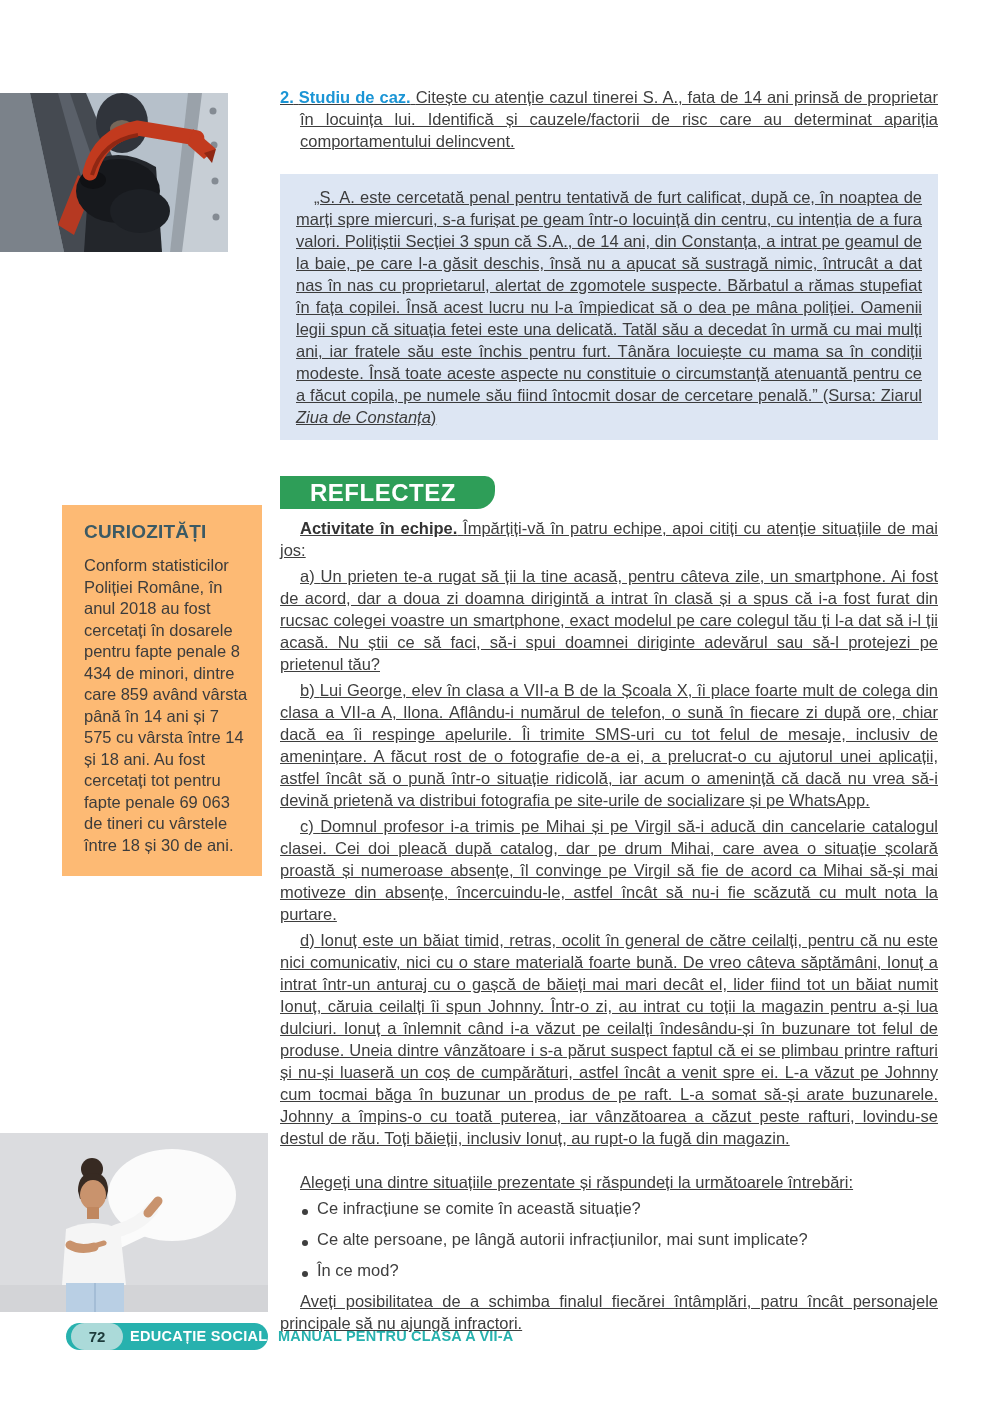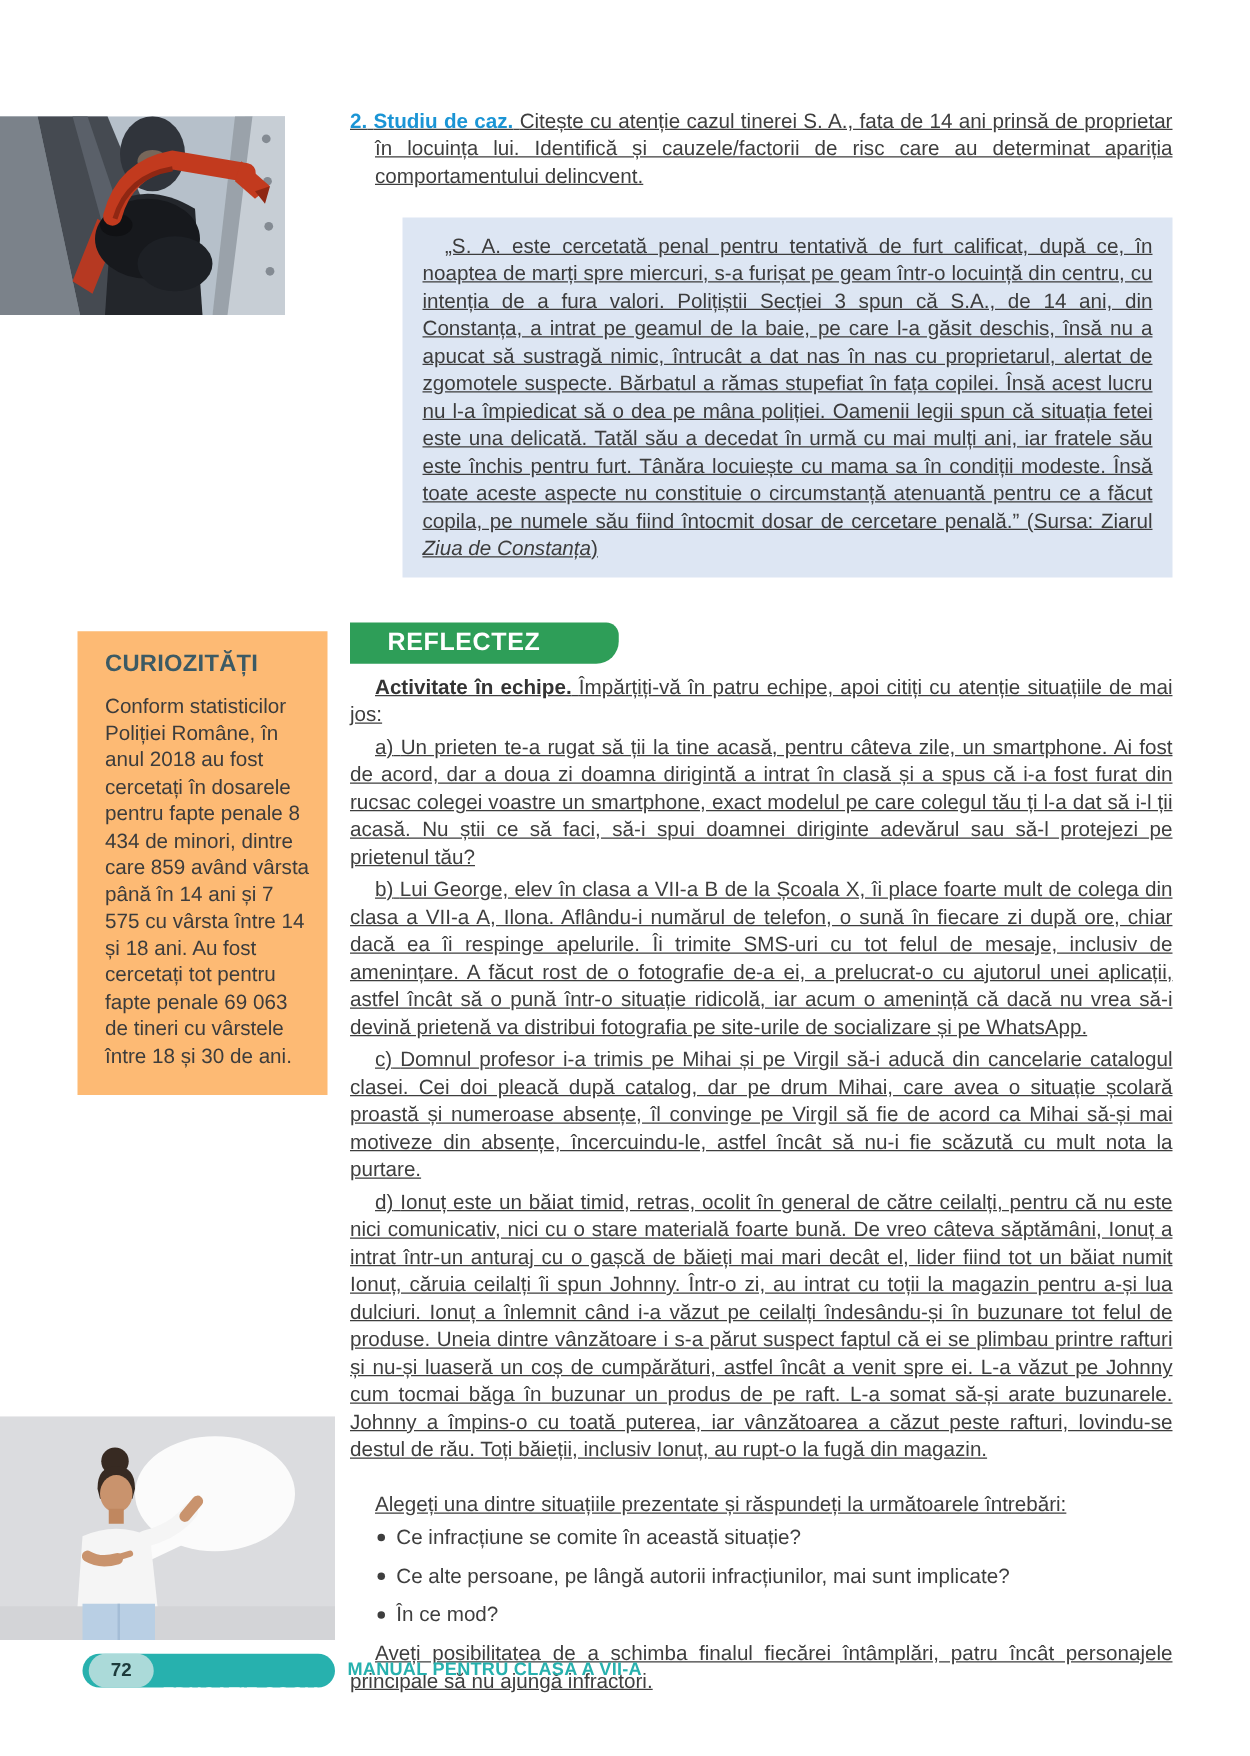--- a/index.html
+++ b/index.html
@@ -35,42 +35,41 @@
     font-size:16.5px;line-height:22px;text-align:justify;
     padding-left:20px;text-indent:-20px;
     margin-bottom:22px !important;
   }
   .intro .num,.intro .lead{color:#1b95d5;font-weight:bold;}
   .quote{
     background:#dde6f3;
     box-sizing:border-box;
     padding:12px 16px;
     margin-bottom:36px;
-    margin-left:42px;
   }
   .quote p{
     font-size:16.5px;line-height:22px;text-align:justify;text-indent:18px;color:#3c3c3c;
   }
   .quote em{font-style:italic;}
   .banner{
     width:215px;height:33px;
     background:#2e9e58;
     border-radius:0 10px 18px 0;
-    color:#ffffff;font-weight:bold;font-size:20px;letter-spacing:.5px;
+    color:#ffffff;font-weight:bold;font-size:24px;letter-spacing:.5px;
     line-height:33px;padding-left:30px;box-sizing:border-box;
     margin-bottom:8px;
   }
   .para{
     font-size:16.5px;line-height:22px;text-align:justify;
     text-indent:20px;margin:0 0 4px 0 !important;
   }
   .para strong{color:#333333;}
   .choose{margin-top:22px !important;}
   .bullet{
-    display:flex;align-items:flex-start;
+    display:flex;align-items:center;
     font-size:16.5px;line-height:22px;
     margin:0 0 9px 0;padding-left:22px;
   }
   .bullet .dot{
     width:6px;height:6px;border-radius:50%;
     background:#3e3e3e;flex:0 0 auto;
     margin:8px 9px 0 0;
   }
   .closing{margin-top:2px !important;}
   
@@ -82,21 +81,20 @@
     position:absolute;left:5px;top:0;width:52px;height:27px;
     background:#abdad9;border-radius:13.5px;
     text-align:center;line-height:27px;
     font-size:15px;font-weight:bold;color:#1d3b3b;
   }
   .fsub{
     position:absolute;left:64px;top:0;width:132px;height:27px;
     text-align:left;line-height:27px;
     color:#ffffff;font-weight:bold;font-size:14.5px;letter-spacing:.3px;
     white-space:nowrap;
-    margin-top:20px;
   }
   .fman{
     position:absolute;left:278px;top:1323px;height:27px;line-height:27px;
     color:#27b1ae;font-weight:bold;font-size:14.5px;letter-spacing:.2px;
     white-space:nowrap;
   }
 </style>
 </head>
 <body>
 

